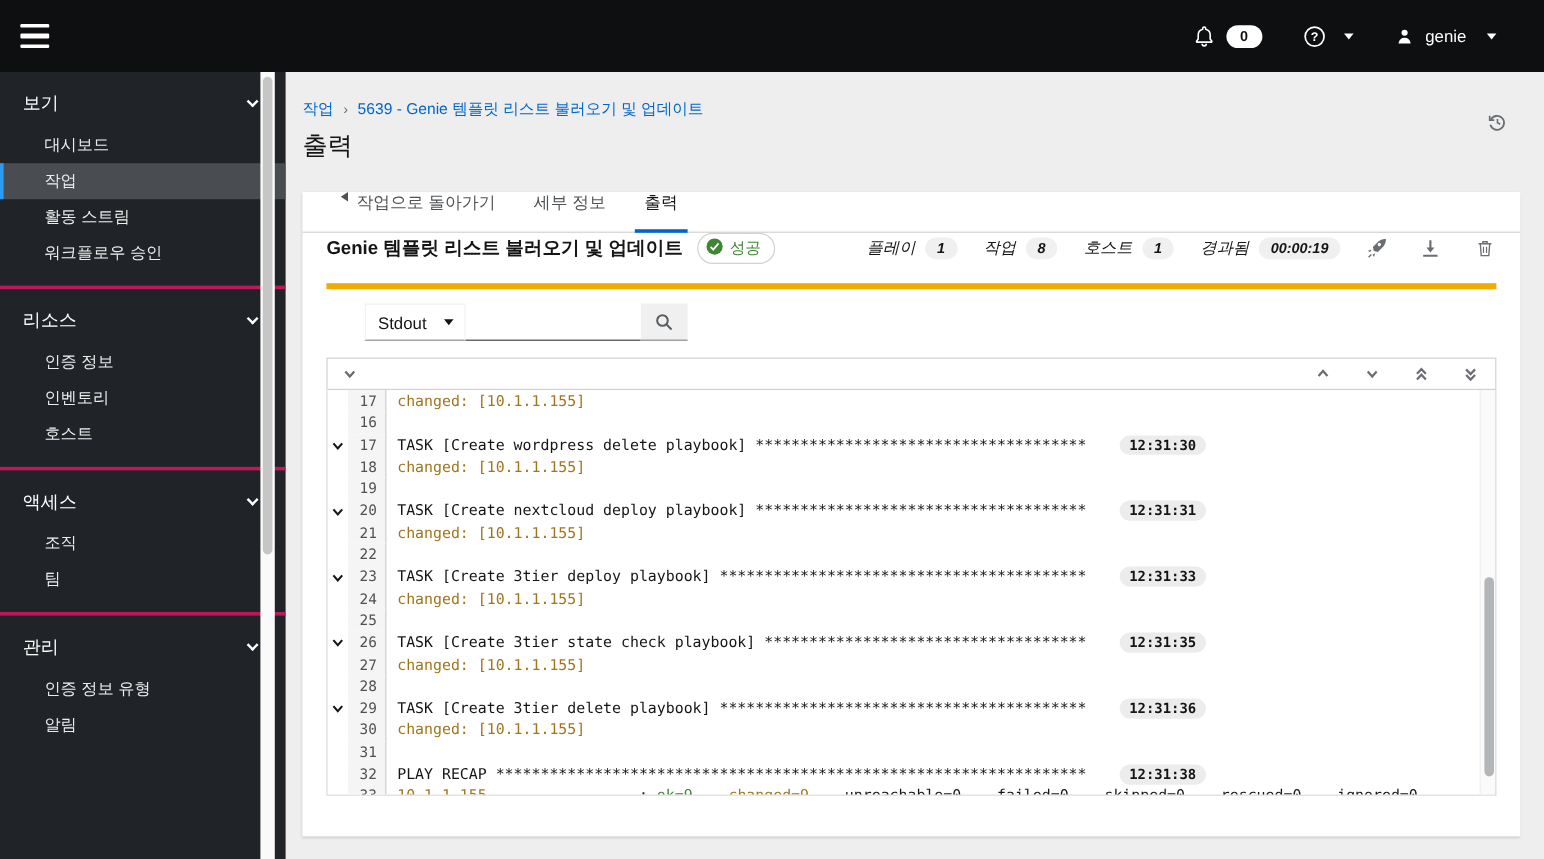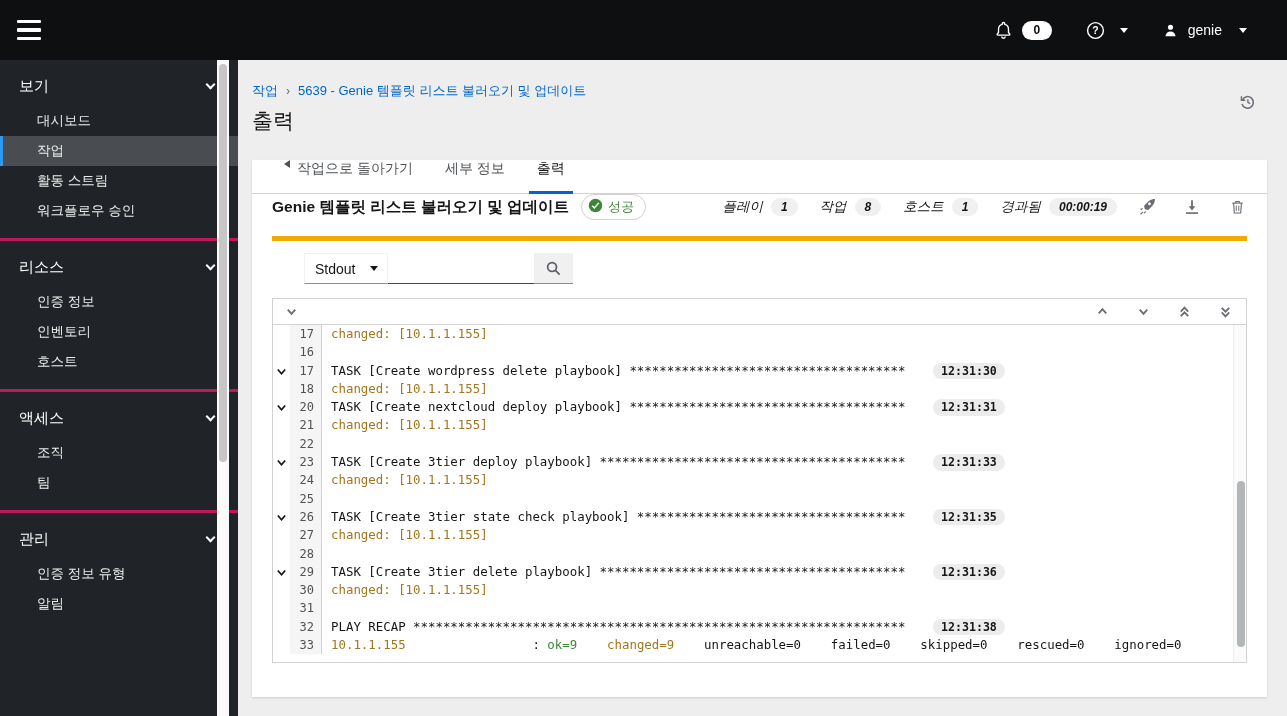--- a/index.html
+++ b/index.html
@@ -315,20 +315,25 @@
               <span class="cell-num">17</span>
               <span class="cell-txt"><span>TASK [Create wordpress delete playbook] *************************************</span></span>
               <span class="time-pill">12:31:30</span>
             </div>
             <div class="log-row">
               <span class="cell-chev"></span>
               <span class="cell-num">18</span>
               <span class="cell-txt"><span class="seg-changed">changed: [10.1.1.155]</span></span>
             </div>
             <div class="log-row">
+              <span class="cell-chev"></span>
+              <span class="cell-num">19</span>
+              <span class="cell-txt"></span>
+            </div>
+            <div class="log-row">
               <span class="cell-chev">
                 <svg width="11" height="11" viewBox="0 0 12 12">
                   <polyline points="2,3.8 6,8.4 10,3.8" fill="none" stroke="#151515" stroke-width="1.9"></polyline>
                 </svg>
               </span>
               <span class="cell-num">20</span>
               <span class="cell-txt"><span>TASK [Create nextcloud deploy playbook] *************************************</span></span>
               <span class="time-pill">12:31:31</span>
             </div>
             <div class="log-row">

